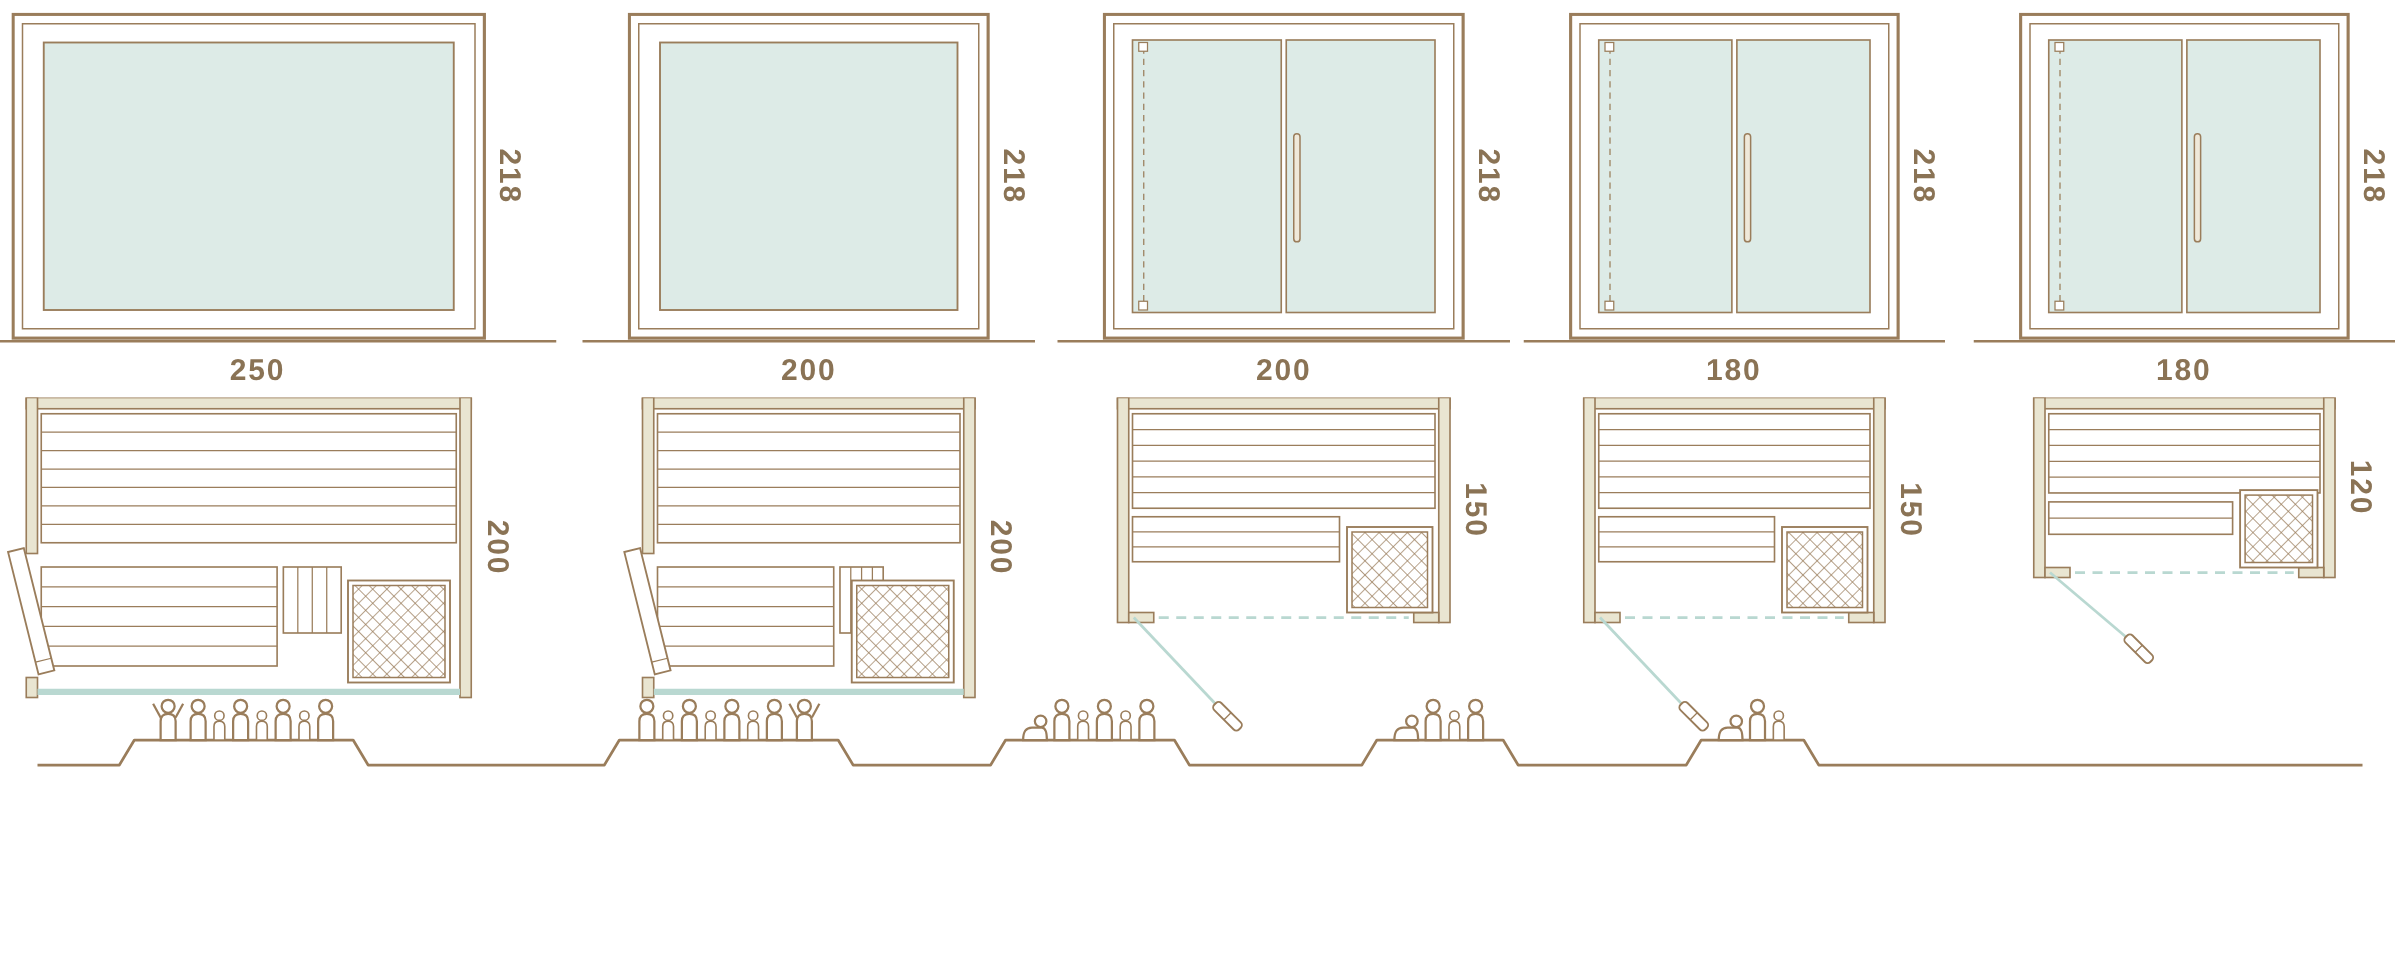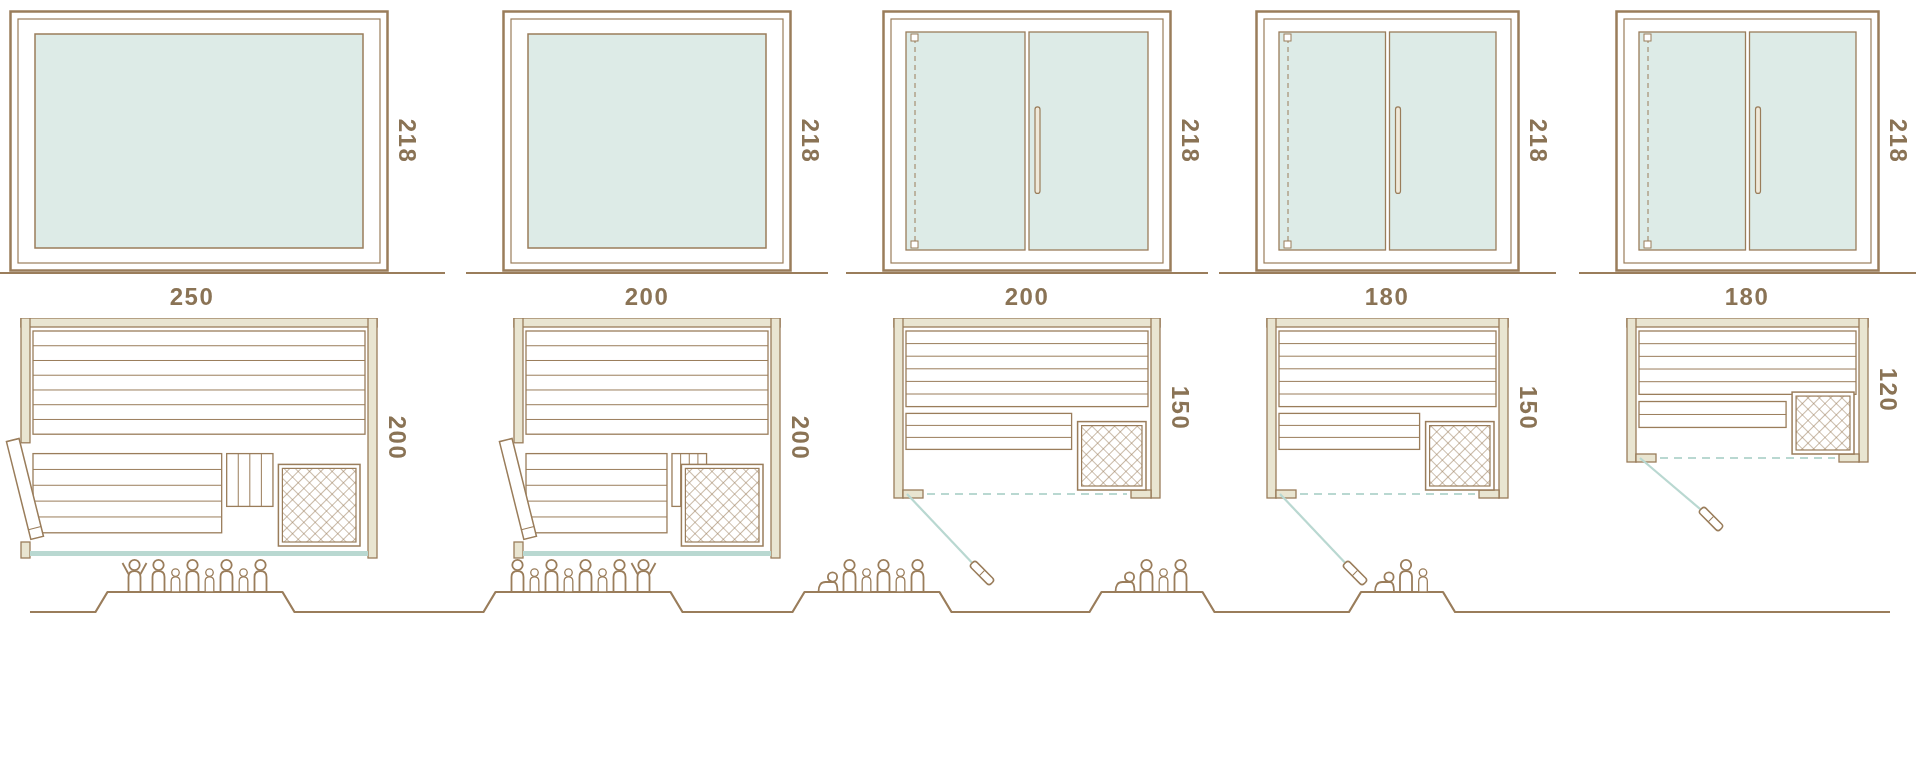--- a/index.html
+++ b/index.html
@@ -16,21 +16,21 @@
 <body>
 
 <div id="stage">
     <svg style="left:9px;top:10px" width="380" height="267">
       <rect x="1.5" y="1.5" width="377" height="259" fill="#ffffff" stroke="#9a7d5b" stroke-width="2.5"></rect>
       <rect x="9" y="9" width="362" height="244" fill="none" stroke="#9a7d5b" stroke-width="1.2"></rect>
       <rect x="26" y="24" width="328" height="214" fill="#ddebe7" stroke="#9a7d5b" stroke-width="1.5"></rect>
     </svg>
     <div class="baseline" style="left:0px;top:272px;width:445px;border-top-color:#9a7d5b"></div>
     <div class="dim dim-v" style="left:372px;top:128px">218</div>
-    <div class="dim dim-w" style="left:132px;top:284px">250</div>
+    <div class="dim dim-w" style="left:146px;top:284px">250</div>
     <svg style="left:-9px;top:318px" width="416" height="355">
       <g transform="translate(30,0)">
         <defs>
           <pattern id="lat0" width="8" height="8" patternUnits="userSpaceOnUse" patternTransform="rotate(45)">
             <path d="M0 0H8M0 0V8" stroke="#9a7d5b" stroke-width="1.1" fill="none"></path>
           </pattern>
         </defs>
         <rect x="0" y="0" width="356" height="9" fill="#e9e5d1" stroke="#9a7d5b" stroke-width="1.3"></rect>
         <rect x="0" y="0" width="9" height="124.80000000000001" fill="#e9e5d1" stroke="#9a7d5b" stroke-width="1.3"></rect>
         <rect x="0" y="224" width="9" height="16" fill="#e9e5d1" stroke="#9a7d5b" stroke-width="1.3"></rect>

